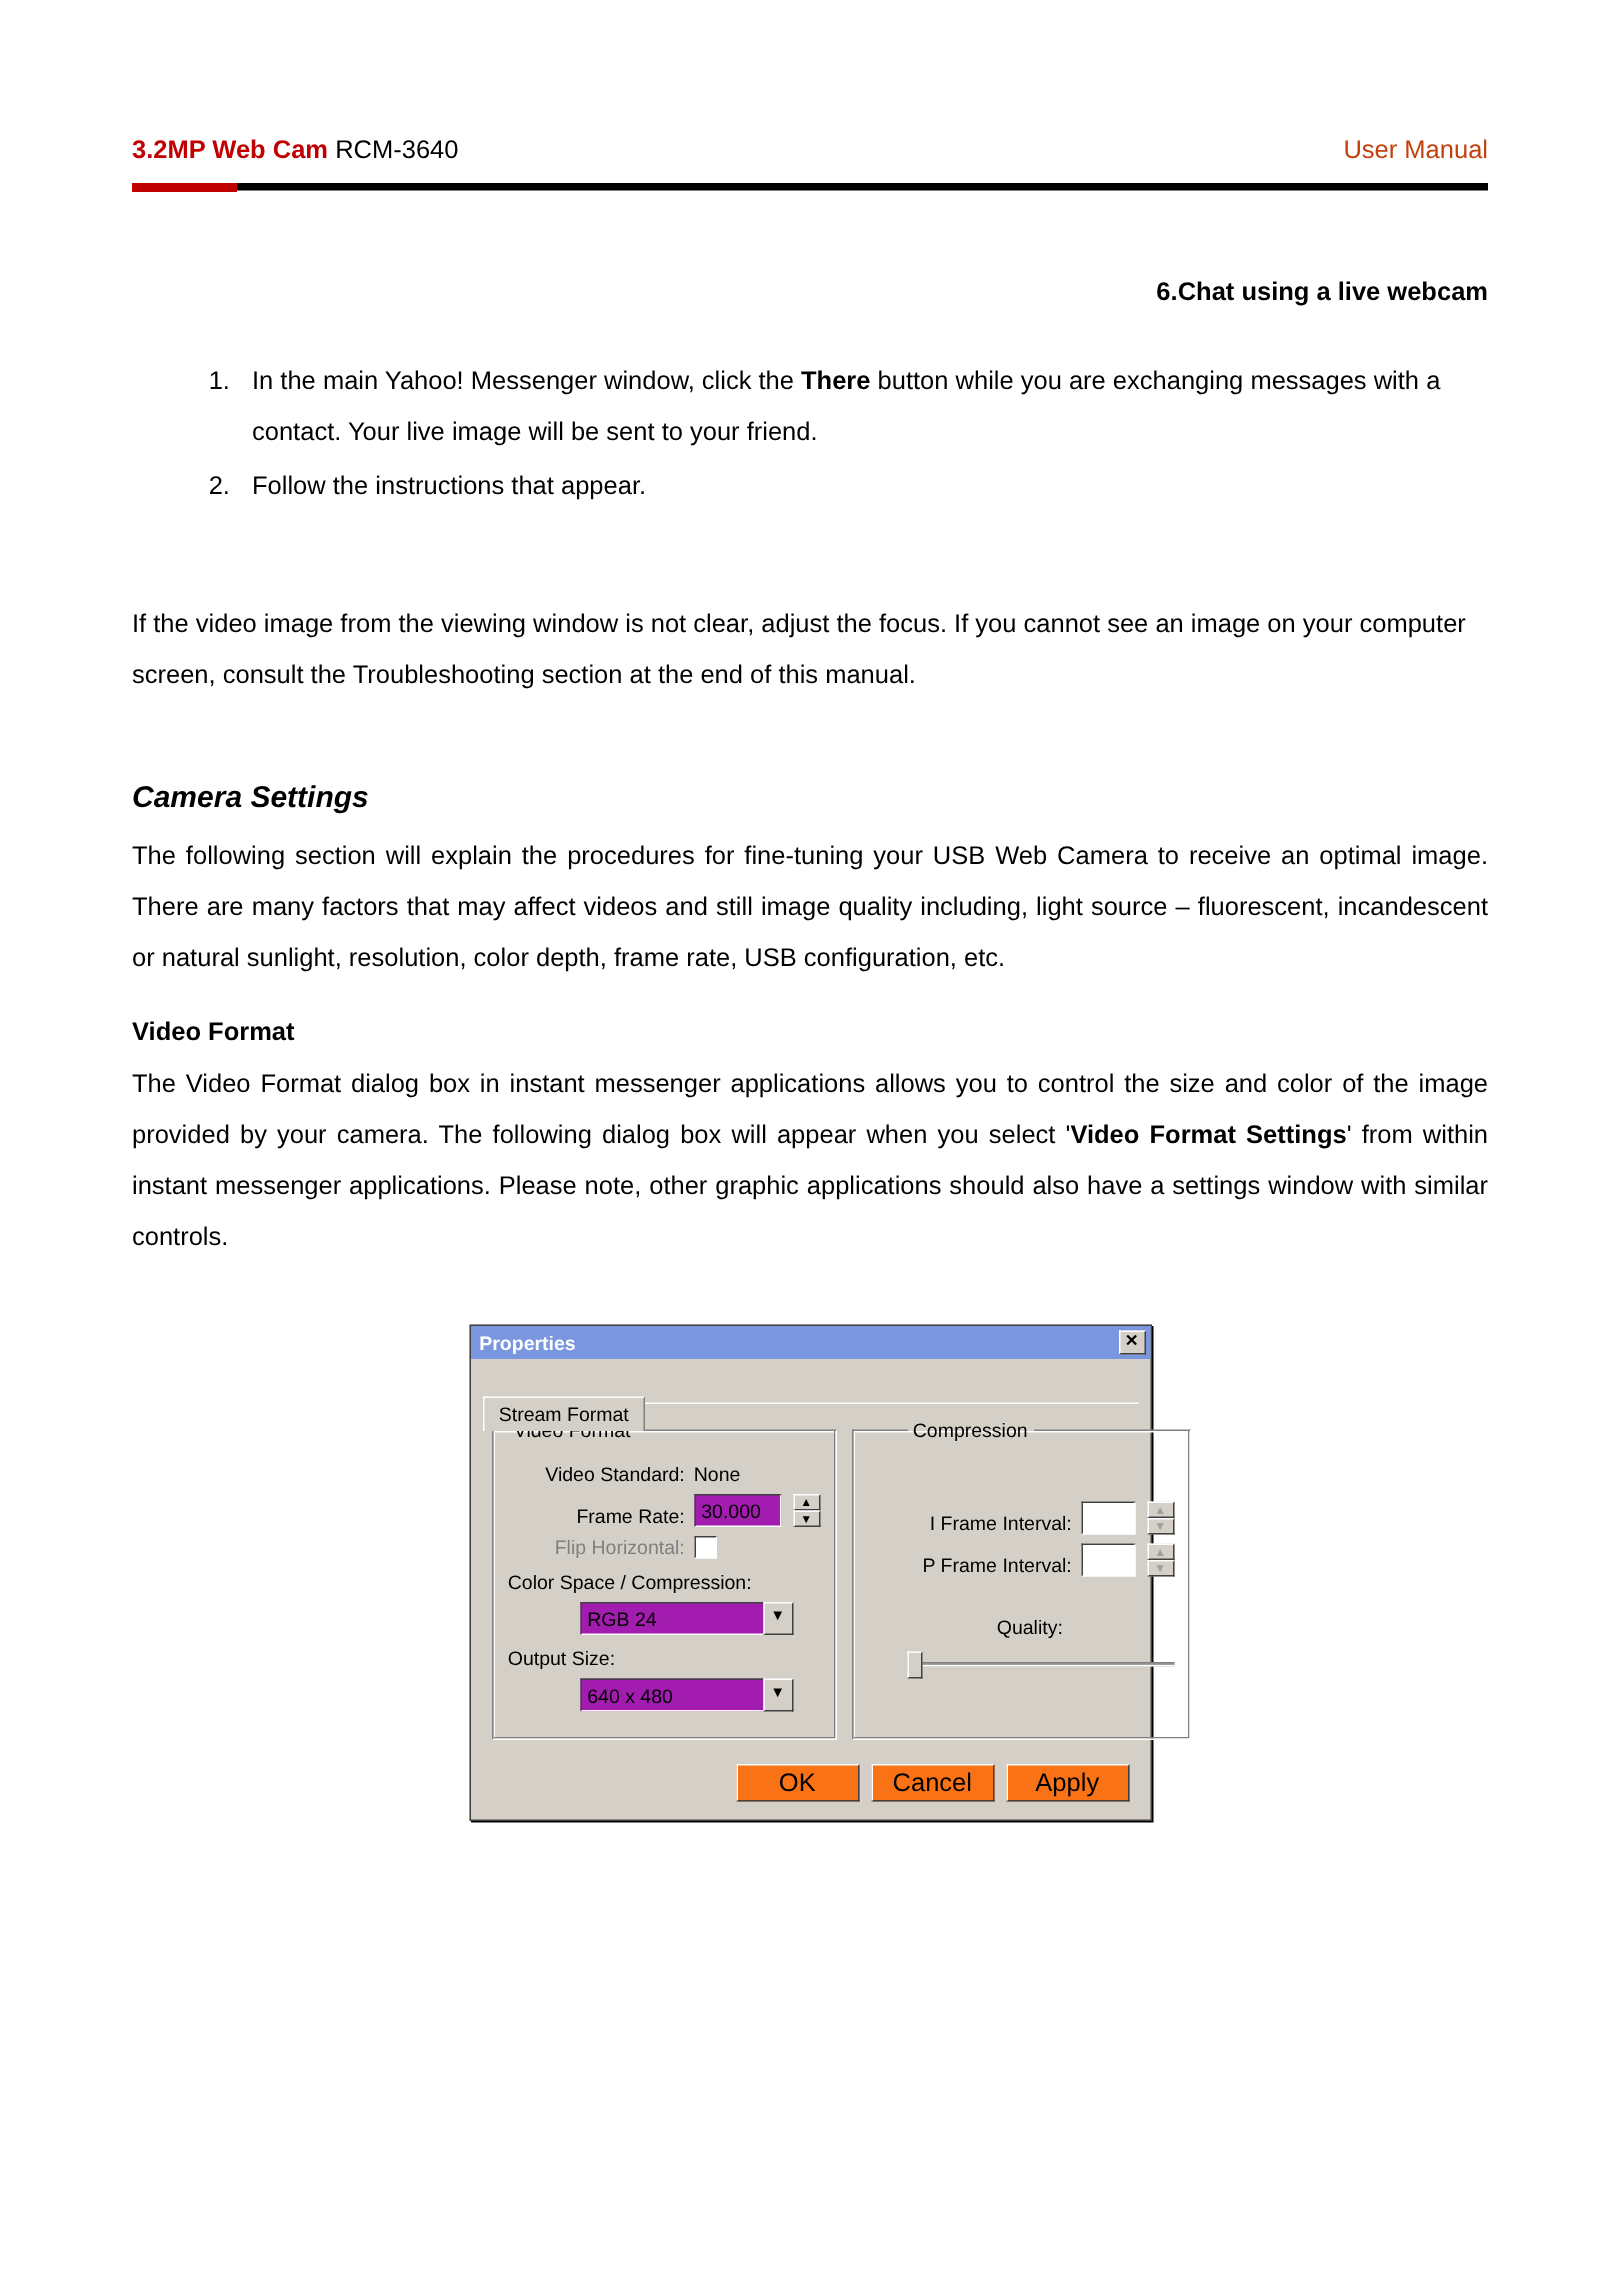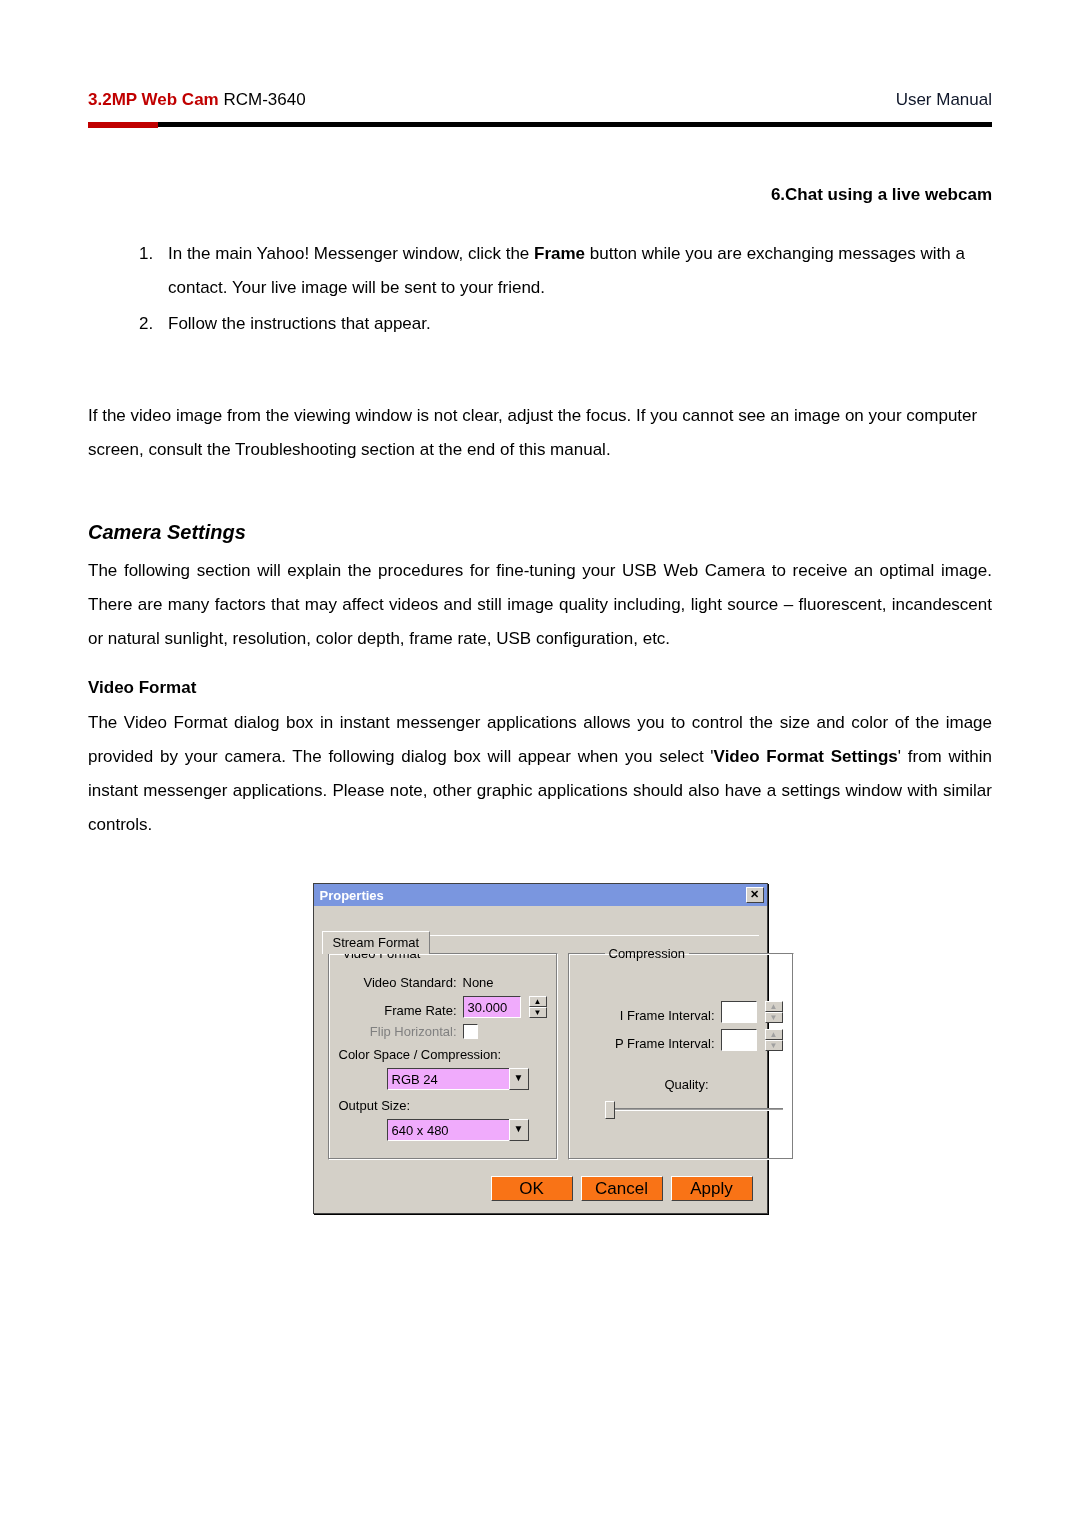--- a/index.html
+++ b/index.html
@@ -15,21 +15,21 @@
     padding: 90px 88px 40px 88px;
   }
   .header-line {
     display: flex;
     justify-content: space-between;
     font-size: 17px;
     margin-bottom: 12px;
   }
   .header-left .prod-red { color: #c00000; font-weight: bold; }
   .header-left .prod-model { color: #000; }
-  .header-right { color: #0f172a; text-align: center; }
+  .header-right { color: #c2410c; text-align: center; }
   .rule {
     height: 5px;
     background: #000;
     position: relative;
     margin-bottom: 58px;
   }
   .rule::before {
     content: "";
     position: absolute;
     left: 0; top: -0.5px;
@@ -155,21 +155,21 @@
   }
   .row .lbl { flex: 0 0 auto; text-align: right; }
   .row.vf-row .lbl { width: 118px; }
   .row.cp-row .lbl { width: 110px; }
   .lbl.disabled { color: #808080; }
   .val-plain { }
   input.winbox, .winselect {
     font-family: Tahoma, Arial, sans-serif;
     font-size: 13px;
     height: 22px;
-    background: #f0abfc;
+    background: #a21caf;
     border: 1px solid #808080;
     border-top-color:#404040;
     border-left-color:#404040;
     border-right-color:#fff;
     border-bottom-color:#fff;
     padding: 2px 4px;
   }
   input.winbox { width: 58px; }
   input.winbox.disabled { background:#fff; color:#808080; width:36px; }
   .spin {
@@ -266,21 +266,21 @@
     <div class="header-right">User Manual</div>
   </div>
   <div class="rule"></div>
 
   <div class="sec-heading">
     <span class="num">6.</span><span>Chat using a live webcam</span>
   </div>
 
   <ol class="steps">
     <li>
-      <span>In the main Yahoo! Messenger window, click the </span><span class="bold-inline">Frame</span><span> button while you are exchanging messages with a contact. Your live image will be sent to your friend.</span>
+      <span>In the main Yahoo! Messenger window, click the </span><span class="bold-inline">There</span><span> button while you are exchanging messages with a contact. Your live image will be sent to your friend.</span>
     </li>
     <li>Follow the instructions that appear.</li>
   </ol>
 
   <p class="body">If the video image from the viewing window is not clear, adjust the focus. If you cannot see an image on your computer screen, consult the Troubleshooting section at the end of this manual.</p>
 
   <h2 class="section-title">Camera Settings</h2>
   <p class="just">The following section will explain the procedures for fine-tuning your USB Web Camera to receive an optimal image. There are many factors that may affect videos and still image quality including, light source – fluorescent, incandescent or natural sunlight, resolution, color depth, frame rate, USB configuration, etc.</p>
 
   <h3 class="subhead">Video Format</h3>

